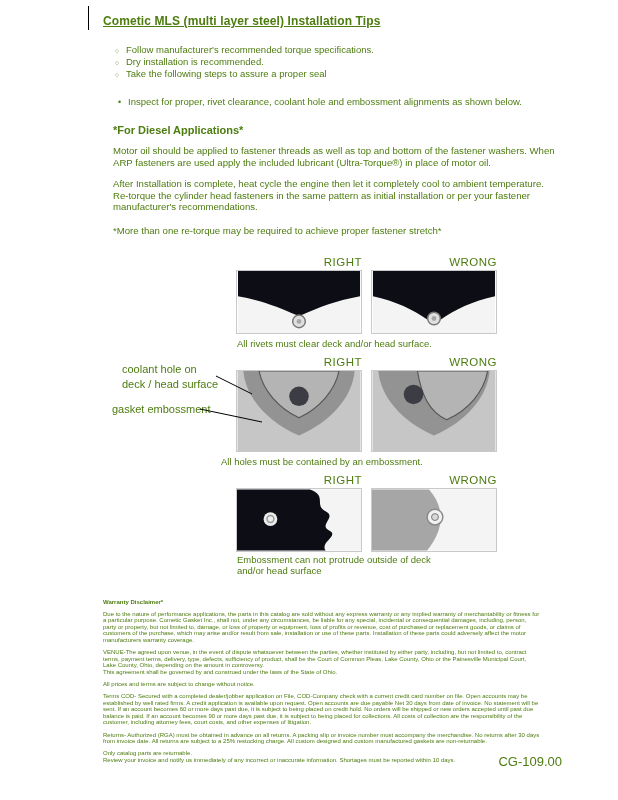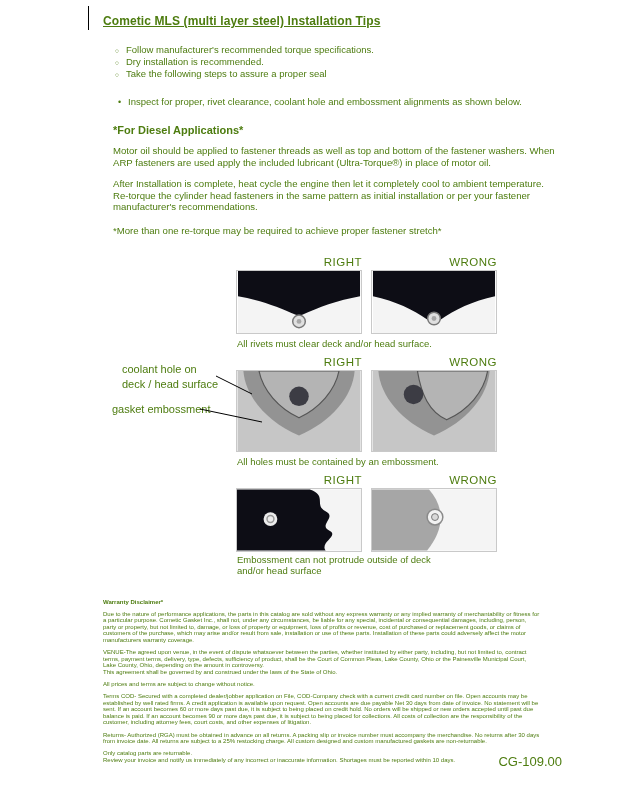--- a/index.html
+++ b/index.html
@@ -104,21 +104,21 @@
       </svg>
     </div>
     <div class="dg-panel tall" style="left:371px; top:120px;">
       <svg viewBox="0 0 126 82">
         <rect width="126" height="82" fill="#c6c6c6"></rect>
         <path d="M6,0 H120 C118,26 96,52 63,66 C30,52 8,26 6,0 Z" fill="#939393"></path>
         <path d="M46,0 H118 C114,22 98,40 76,50 C58,42 50,24 46,0 Z" fill="#b4b4b4" stroke="#555" stroke-width="1.2"></path>
         <circle cx="42" cy="24" r="10" fill="#3c3c44"></circle>
       </svg>
     </div>
-    <div class="dg-caption" style="left:237px; top:206px;">All holes must be contained by an embossment.</div>
+    <div class="dg-caption" style="left:221px; top:206px;">All holes must be contained by an embossment.</div>
 
     <div class="dg-hdr" style="left:236px; top:224px;">RIGHT</div>
     <div class="dg-hdr" style="left:371px; top:224px;">WRONG</div>
 
     <div class="dg-panel" style="left:236px; top:238px;">
       <svg viewBox="0 0 126 62">
         <rect width="126" height="62" fill="#f4f4f4"></rect>
         <path d="M0,0 H74 C92,6 78,16 90,22 C102,28 82,36 94,42 C104,47 84,54 90,62 H0 Z" fill="#0d0d15"></path>
         <circle cx="34" cy="30" r="7" fill="#ececec"></circle>
         <circle cx="34" cy="30" r="3.5" fill="none" stroke="#9a9a9a" stroke-width="1.5"></circle>

